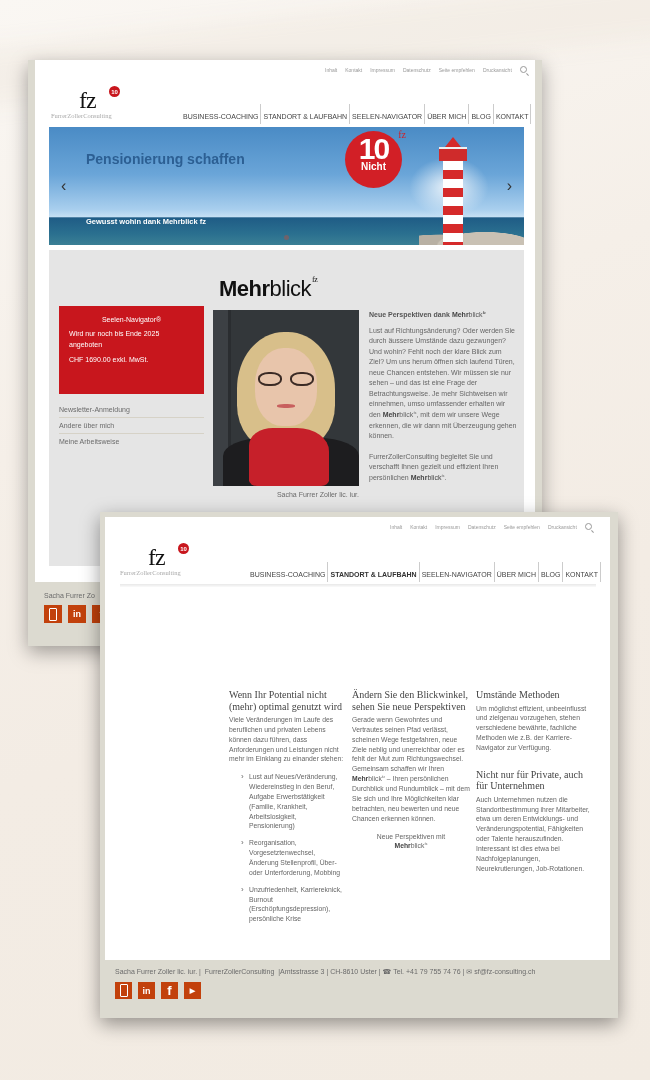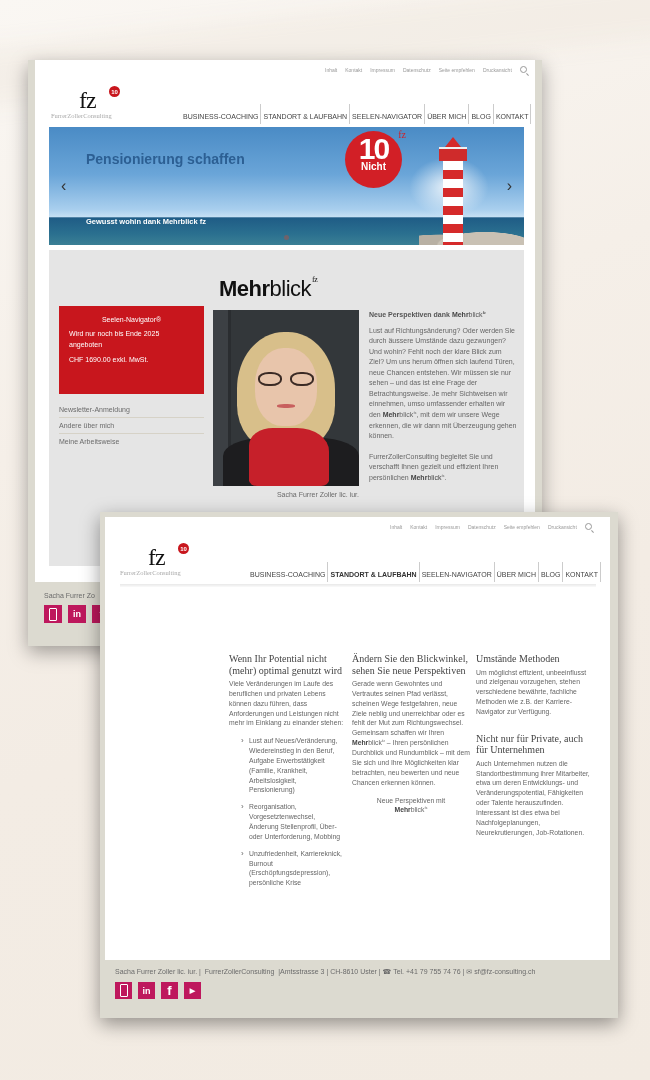--- a/index.html
+++ b/index.html
@@ -82,33 +82,33 @@
   .caption1 { position:absolute; left:164px; top:241px; width:146px; text-align:right; font-size:7px; color:#6b6b6b; }
 
   .intro { position:absolute; left:320px; top:60px; width:148px; font-size:7px; line-height:1.5; color:#666; }
   .intro h4 { font-size:7px; font-weight:bold; color:#555; margin-bottom:5px; }
   .intro p { margin-bottom:10px; }
   .intro b { color:#444; }
   .intro sup { font-family:"Liberation Serif", serif; font-size:4px; }
 
   .footer1 { position:absolute; left:16px; top:532px; font-size:7px; color:#6b6b6b; }
   .social { display:flex; gap:6px; margin-top:6px; }
-  .social .ic { width:18px; height:18px; background:#be185d; color:#fff; font-size:9px; font-weight:bold; display:flex; align-items:center; justify-content:center; }
+  .social .ic { width:18px; height:18px; background:#c2410c; color:#fff; font-size:9px; font-weight:bold; display:flex; align-items:center; justify-content:center; }
   .social .phone-ic::before { content:""; width:6px; height:11px; border:1.5px solid #fff; border-radius:1px; display:block; }
 
   
   .win2 {
     position:absolute; left:100px; top:512px; width:518px; height:506px; background:#dcdad0; box-shadow: 0 6px 18px rgba(0,0,0,0.4);
   }
   .win2 .page { position:absolute; left:5px; top:5px; width:505px; height:443px; background:#fff; }
   .win2 .headrule { position:absolute; left:15px; top:67px; width:476px; height:3px; background: linear-gradient(180deg,#e8e8e8,#fafafa); }
 
   .h1 { position:absolute; left:124px; top:94px; width:260px; font-family:"Liberation Serif", serif; font-size:15px; line-height:1.1; color:#444; }
   .col { position:absolute; top:136px; font-size:6.8px; line-height:1.45; color:#666; }
-  .col h3 { font-family:"Liberation Serif", serif; font-weight:normal; font-size:10px; line-height:1.15; color:#444; margin-bottom:3px; }
+  .col h3 { font-family:"Liberation Serif", serif; font-weight:normal; font-size:10px; line-height:1.15; color:#444; margin-bottom:3px;margin-top:36px; }
   .col p { margin-bottom:8px; }
   .col ul { list-style:none; padding-left:12px; }
   .col li { position:relative; padding-left:8px; margin-bottom:7px; }
   .col li::before { content:"\203A"; position:absolute; left:0; top:-1px; font-size:8px; color:#666; }
   .col b { color:#444; }
   .col sup { font-family:"Liberation Serif", serif; font-size:4px; }
   .col .center { text-align:center; }
   .col1 { left:124px; width:115px; }
   .col2 { left:247px; width:118px; }
   .col3 { left:371px; width:120px; }

